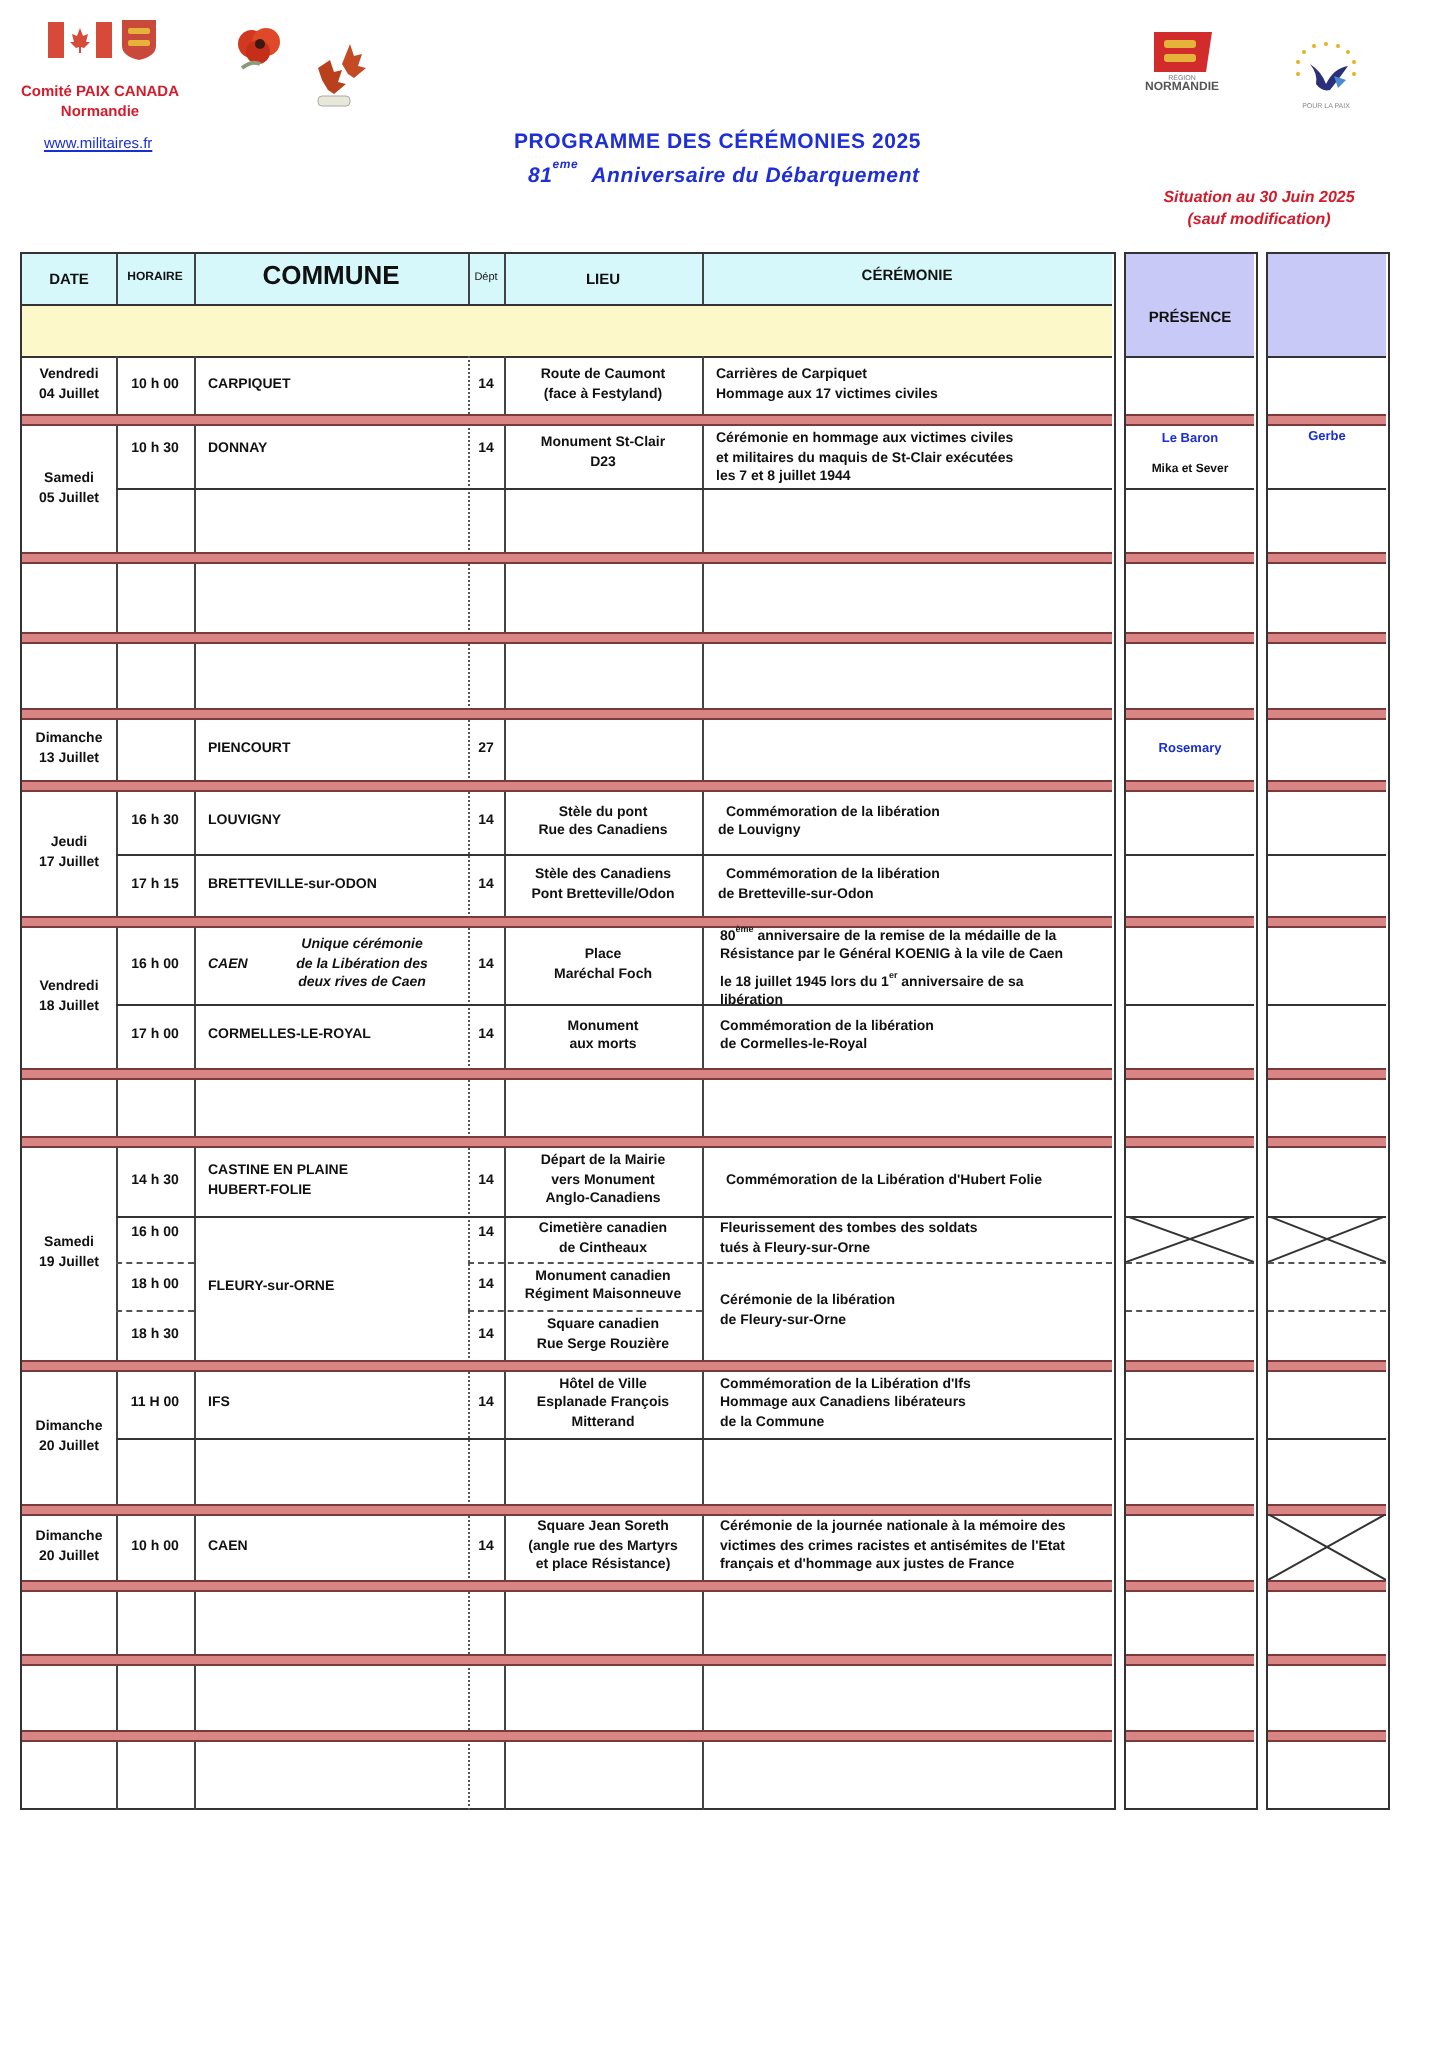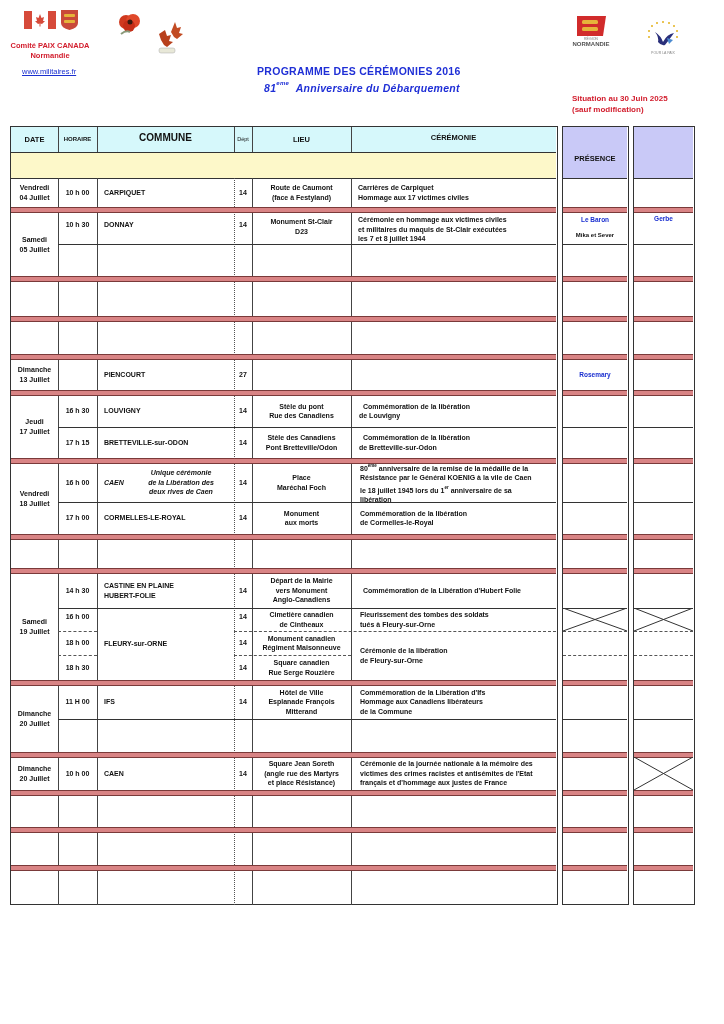--- a/index.html
+++ b/index.html
@@ -3,21 +3,21 @@
 <meta charset="utf-8">
 <style>
   html,body{margin:0;padding:0;background:#fff;}
   body{width:724px;height:1024px;position:relative;overflow:hidden;font-family:"Liberation Sans",sans-serif;color:#111;}
   .abs{position:absolute;}
   .org-name{color:#d21c2c;font-weight:bold;font-size:7.5px;text-align:center;line-height:10px;}
   .org-link{color:#1a2fd0;font-size:7.5px;text-decoration:underline;}
   .title1{color:#1f2fd6;font-weight:bold;font-size:10.5px;letter-spacing:0.3px;}
   .title2{color:#1f2fd6;font-weight:bold;font-style:italic;font-size:10.5px;letter-spacing:0.3px;}
   .title2 sup{font-size:6px;vertical-align:7px;}
-  .sit{color:#d21c2c;font-weight:bold;font-size:8px;line-height:11px;}
+  .sit{color:#d21c2c;font-weight:bold;font-style:italic;font-size:8px;text-align:center;line-height:11px;}
 
   .grid{position:absolute;border:1.5px solid #333;box-sizing:border-box;}
   .cell{position:absolute;box-sizing:border-box;display:flex;align-items:center;font-weight:bold;font-size:7px;line-height:9.5px;}
   .c{justify-content:center;text-align:center;}
   .l{justify-content:flex-start;text-align:left;padding-left:7px;}
   .vline{position:absolute;width:0;border-left:1px solid #444;}
   .vdot{position:absolute;width:0;border-left:1px dotted #555;}
   .hline{position:absolute;height:0;border-top:1px solid #333;}
   .hdash{position:absolute;height:0;border-top:1px dashed #555;}
   .sep{position:absolute;height:4px;background:#d98485;border-top:1px solid #7a3a3a;border-bottom:1px solid #7a3a3a;box-sizing:content-box;}
@@ -91,36 +91,36 @@
         <circle cx="6" cy="13" r="1"></circle>
         <circle cx="6" cy="19" r="1"></circle>
         <circle cx="34" cy="19" r="1"></circle>
       </g>
       <path d="M12 14 Q18 18 20 24 Q24 16 31 15 Q26 22 22 27 Q18 28 15 24 Q16 19 12 14 Z" fill="#2a2f7a"></path>
       <path d="M24 20 L30 22 L26 26 Z" fill="#4a8ad0"></path>
       <text x="20" y="36" font-size="3.5" fill="#888" text-anchor="middle" font-family="Liberation Sans, sans-serif">POUR LA PAIX</text>
     </svg>
 </div>
 
-<div class="abs title1" style="left:257px;top:65px;">PROGRAMME  DES  CÉRÉMONIES  2016</div>
+<div class="abs title1" style="left:257px;top:65px;">PROGRAMME  DES  CÉRÉMONIES  2025</div>
 <div class="abs title2" style="left:264px;top:80px;"><span>81</span><sup>eme</sup>&nbsp;&nbsp;<span>Anniversaire  du  Débarquement</span></div>
 
 <div class="abs sit" style="left:572px;top:93px;width:115px;">
   <div>Situation  au  30 Juin 2025</div>
   <div>(sauf  modification)</div>
 </div>
 
 <div class="grid" style="left:10px;top:126px;width:548px;height:779px;">
 
   <div class="abs hdr" style="left:0;top:0;width:545px;height:25px;"></div>
   <div class="abs month" style="left:0;top:25px;width:545px;height:26px;"></div>
 
   <div class="cell c" style="left:0;top:0;width:47px;height:25px;font-size:7.5px;">DATE</div>
   <div class="cell c" style="left:47px;top:0;width:39px;height:25px;font-size:6px;">HORAIRE</div>
-  <div class="cell c" style="left:86px;top:0;width:137px;height:22px;font-size:10px;">COMMUNE</div>
+  <div class="cell c" style="left:86px;top:0;width:137px;height:22px;font-size:13px;">COMMUNE</div>
   <div class="cell c" style="left:223px;top:0;width:18px;height:25px;font-size:5.5px;font-weight:normal;">Dépt</div>
   <div class="cell c" style="left:241px;top:0;width:99px;height:25px;font-size:7.5px;">LIEU</div>
   <div class="cell c" style="left:340px;top:0;width:205px;height:22px;font-size:7.5px;">CÉRÉMONIE</div>
   <div class="hline" style="left:0;top:25px;width:545px;"></div>
   <div class="vline" style="left:47px;top:0;height:25px;"></div>
   <div class="vline" style="left:86px;top:0;height:25px;"></div>
   <div class="vline" style="left:223px;top:0;height:25px;"></div>
   <div class="vline" style="left:241px;top:0;height:25px;"></div>
   <div class="vline" style="left:340px;top:0;height:25px;"></div>
 

